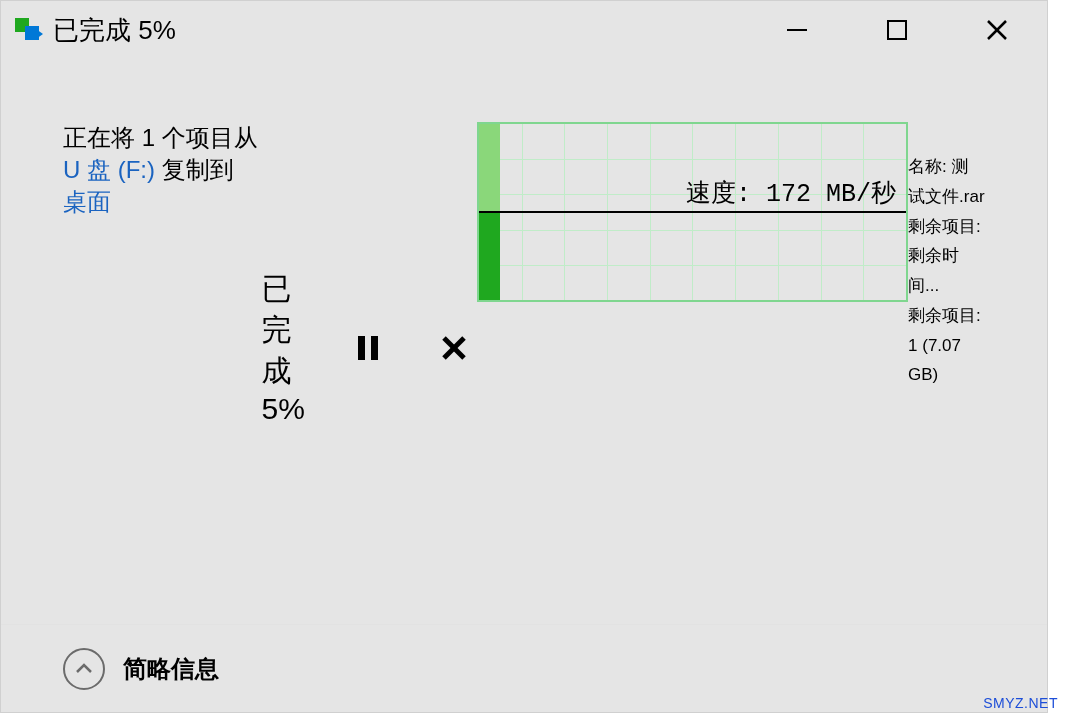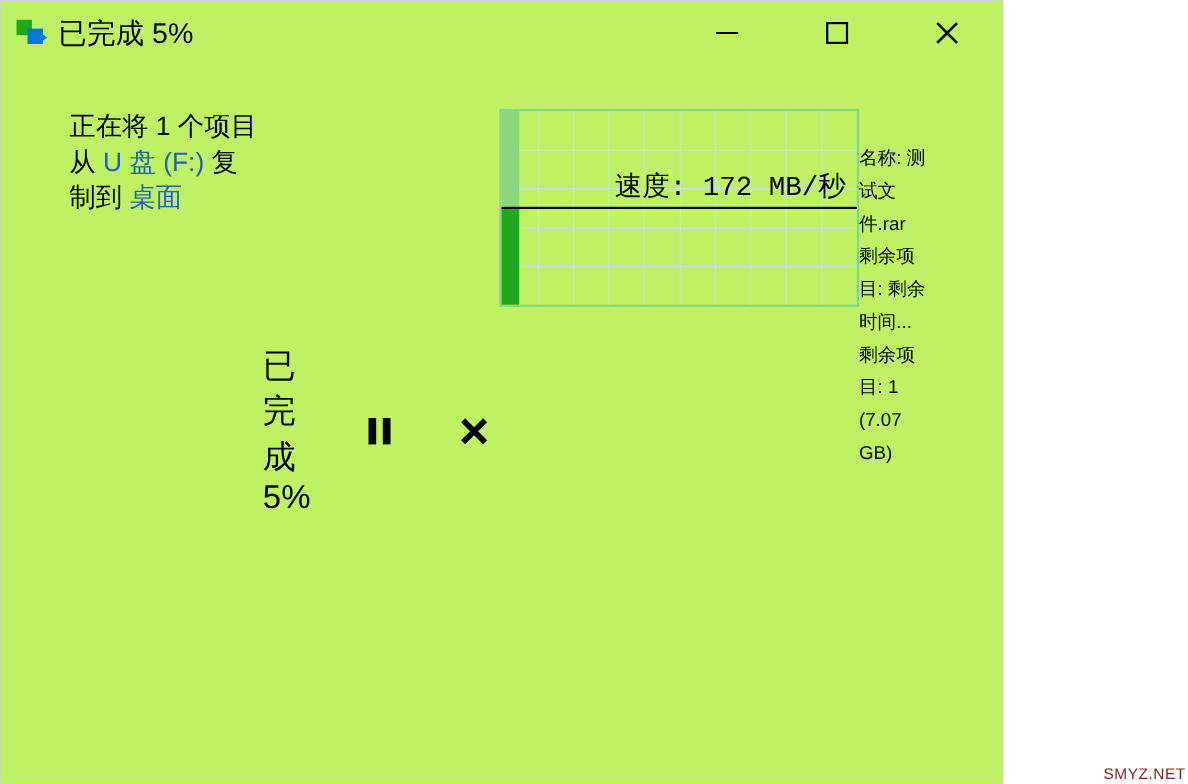--- a/index.html
+++ b/index.html
@@ -5,26 +5,27 @@
   * { box-sizing: border-box; margin: 0; padding: 0; }
   body {
     font-family: "Microsoft YaHei", "Segoe UI", sans-serif;
     background: #fff;
     width: 1080px;
     height: 713px;
     overflow: hidden;
     position: relative;
   }
   .window {
-    width: 912px;
+    width: 1048px;
     height: 713px;
     border: 1px solid #d0d0d0;
-    background: #bef264;
+    background: #e5e5e5;
     display: flex;
     flex-direction: column;
+    gap: 23px;
   }
   .titlebar {
     height: 58px;
     display: flex;
     align-items: center;
     padding-left: 14px;
   }
   .titlebar-icon {
     width: 28px;
     height: 28px;
@@ -175,24 +176,24 @@
     display: flex;
     align-items: center;
     justify-content: center;
   }
   .expand-label {
     font-size: 24px;
     font-weight: bold;
   }
   .watermark {
     position: absolute;
-    right: 2px;
+    right: 22px;
     bottom: 2px;
     font-size: 14px;
-    color: #7f1d1d;
+    color: #1d4ed8;
     letter-spacing: 0.5px;
   }
 </style>
 </head>
 <body>
 
 <div class="window">
 
   <div class="titlebar">
     <div class="titlebar-icon">
@@ -268,16 +269,26 @@
       </div>
       <div>
         <span>剩余项目: </span><span>剩余时间...</span>
       </div>
       <div>
         <span>剩余项目: </span><span>1 (7.07 GB)</span>
       </div>
     </div>
   </div>
 
+  <div class="footer">
+    <div class="expand-btn">
+      <div class="chevron-circle">
+        <svg width="20" height="20" viewBox="0 0 20 20">
+            <polyline points="3,13 10,6 17,13" fill="none" stroke="#6b6b6b" stroke-width="2.5"></polyline>
+          </svg>
+      </div>
+      <div class="expand-label">简略信息</div>
+    </div>
+  </div>
 
 </div>
 
 <div class="watermark">SMYZ.NET</div>
 
 </body></html>

